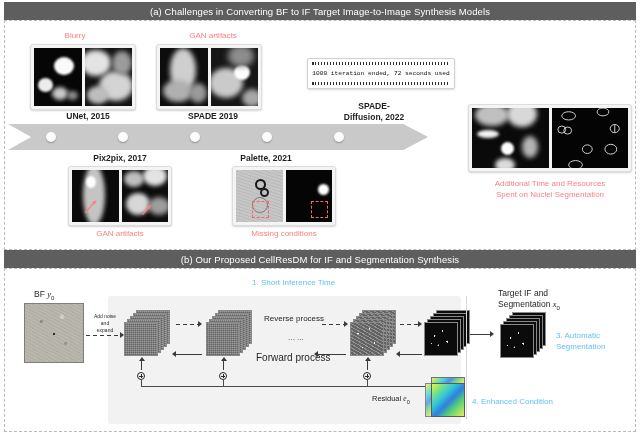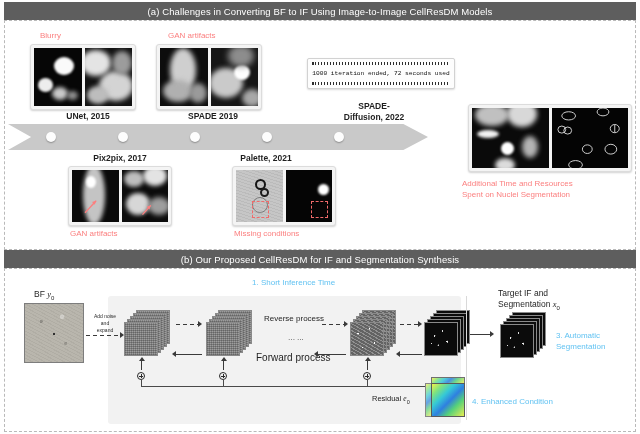--- a/index.html
+++ b/index.html
@@ -35,21 +35,21 @@
   .card{
     position:absolute;background:#f4f4f4;
     border:1px solid #dcdcdc;border-radius:3px;
     box-shadow:0 1px 2px rgba(0,0,0,.18);
     display:flex;gap:3px;padding:3px;box-sizing:border-box;
   }
   .card .cell{flex:1;height:100%;position:relative;overflow:hidden;background:#000;}
 
   .lbl-red{
     position:absolute;color:#fb7f7f;font-size:8px;
-    text-align:left;white-space:nowrap;line-height:11px;
+    text-align:center;white-space:nowrap;line-height:11px;
   }
   .lbl-dark{
     position:absolute;color:#1f1f1f;font-size:8.5px;
     text-align:center;white-space:nowrap;line-height:11px;font-weight:bold;
   }
   .lbl-blue{
     position:absolute;color:#63c3f2;font-size:8px;
     line-height:11px;white-space:nowrap;
   }
   .lbl-plain{
@@ -177,21 +177,21 @@
       repeating-linear-gradient(28deg,rgba(0,0,0,.05) 0 1px,transparent 1px 3px);
   }
 
   .sep{position:absolute;background:#d9d9d9;}
 </style>
 </head>
 <body>
 
 <div class="fig">
 
-  <div class="panel-head" id="head-a">(a) Challenges in Converting BF to IF Using Image-to-Image CellResDM Models</div>
+  <div class="panel-head" id="head-a">(a) Challenges in Converting BF to IF Target Image-to-Image Synthesis Models</div>
   <div class="panel-body" id="body-a"></div>
 
   <div class="lbl-red" style="left:40px;top:30px;width:70px;">Blurry</div>
   <div class="lbl-red" style="left:168px;top:30px;width:90px;">GAN artifacts</div>
 
   <div class="card" id="card-unet" style="left:30px;top:44px;width:106px;height:66px;">
     <div class="cell">
       <div class="mic" style="background:#060606;">
         <div class="blob" style="left:42%;top:16%;width:20px;height:18px;background:#fafafa;"></div>
         <div class="blob" style="left:8%;top:52%;width:15px;height:14px;background:#ededed;"></div>

